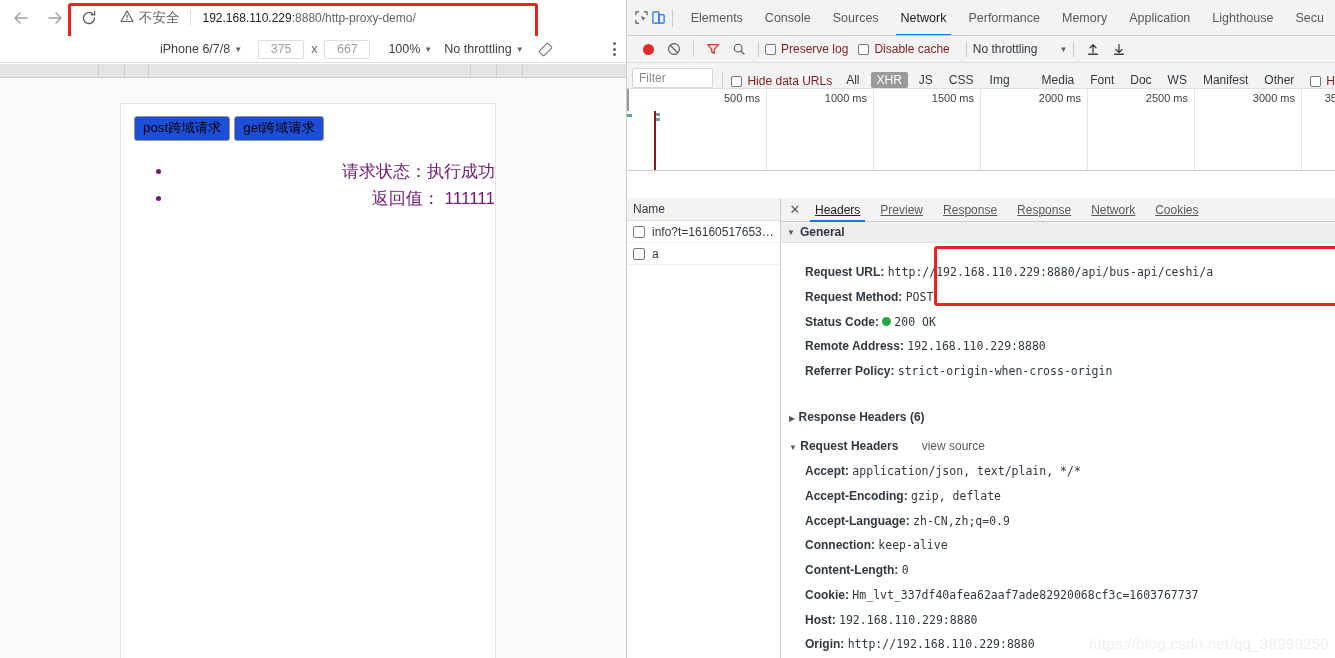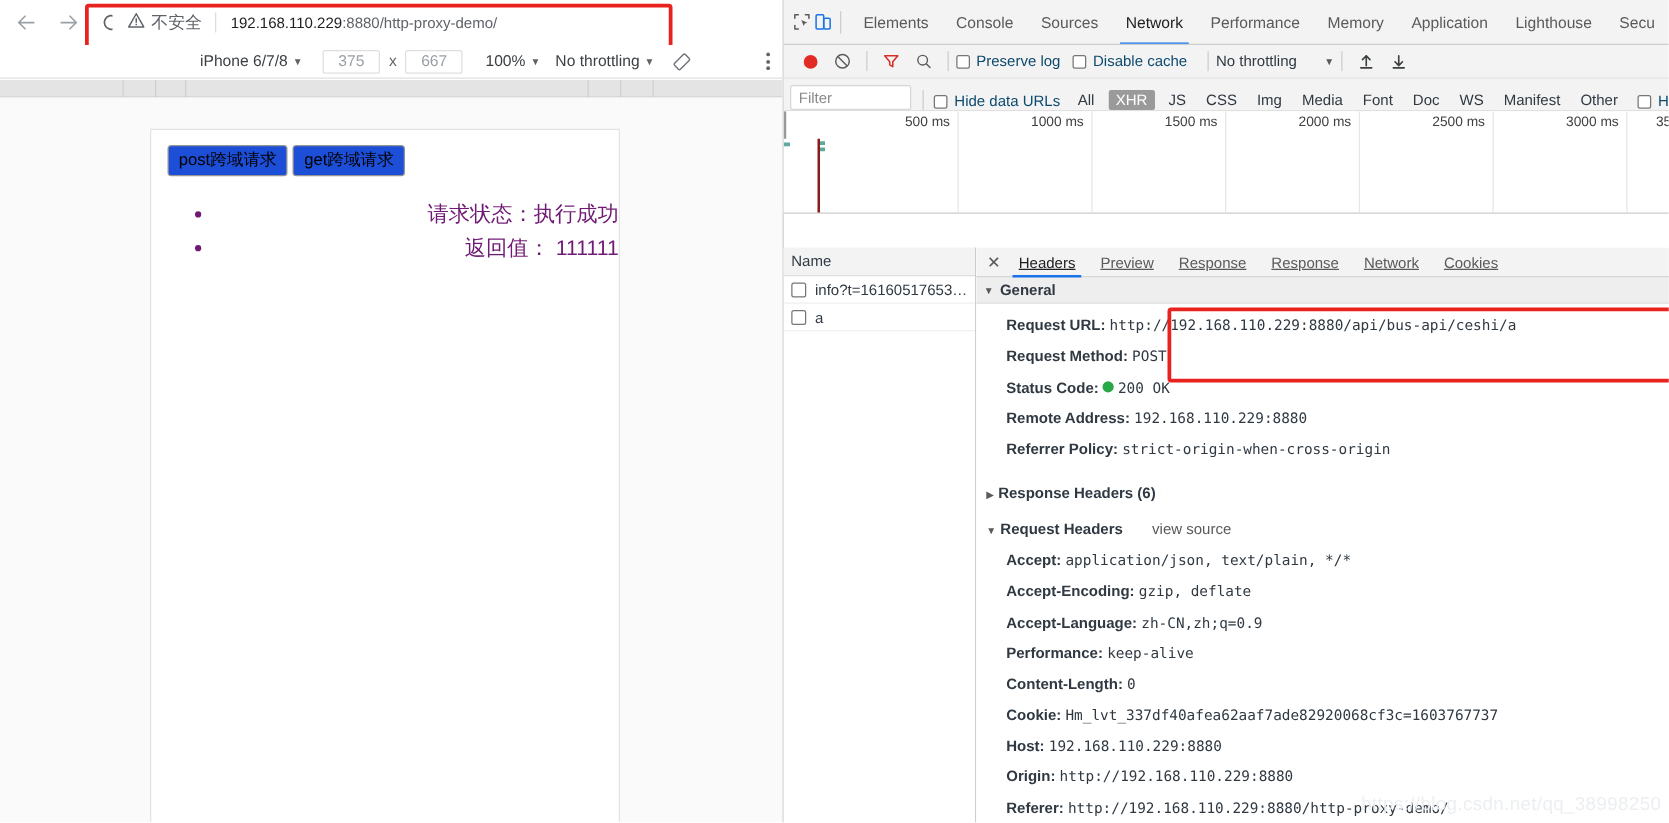--- a/index.html
+++ b/index.html
@@ -21,21 +21,21 @@
     position: absolute; left: 0; top: 0; width: 626px; height: 36px;
     background: #ffffff; display: flex; align-items: center;
   }
   .nav-btns { display: flex; align-items: center; gap: 0px; padding-left: 4px; }
   .nav-btn {
     width: 34px; height: 30px; display: flex; align-items: center; justify-content: center;
     color: #9aa0a6; font-size: 17px; line-height: 1; background: transparent; border: none;
   }
   .nav-btn svg { display: block; }
   .omnibox {
-    position: absolute; left: 90px; top: 2px; width: 440px; height: 32px;
+    position: absolute; left: 108px; top: 2px; width: 440px; height: 32px;
     display: flex; align-items: center;
     background: #ffffff;
   }
   .omni-warn {
     display: flex; align-items: center; gap: 5px;
     padding-left: 12px; padding-right: 10px;
     color: #5f6368; font-size: 13.5px; white-space: nowrap;
   }
   .omni-warn .tri { color: #5f6368; font-size: 12px; }
   .omni-sep { width: 1px; height: 16px; background: #dadce0; }
@@ -124,21 +124,21 @@
     border-bottom: 1px solid #e0e0e0; background: #f3f3f3; padding-left: 8px;
     white-space: nowrap;
   }
   .rec-dot { width: 11px; height: 11px; border-radius: 50%; background: #e32b26; display: block; }
   .ic-btn { width: 26px; height: 26px; display: flex; align-items: center; justify-content: center; color: #5a5a5a; }
   .nb-sep { width: 1px; height: 16px; background: #cdcdcd; margin: 0 6px; }
   .cbx {
     width: 11px; height: 11px; border: 1px solid #767676; border-radius: 2px; background: #fff;
     display: inline-block; vertical-align: -1px; margin-right: 5px;
   }
-  .nb-label { font-size: 12px; color: #0c4a6e; margin-right: 10px; display: flex; align-items: center; }
+  .nb-label { font-size: 12px; color: #7f1d1d; margin-right: 10px; display: flex; align-items: center; }
   .nb-select { font-size: 12px; color: #303942; display: flex; align-items: center; gap: 22px; }
   .nb-caret { font-size: 8px; color: #5a5a5a; }
 
   .dt-filterbar {
     height: 26px; display: flex; align-items: flex-end;
     border-bottom: 1px solid #e0e0e0; background: #f3f3f3; white-space: nowrap;
   }
   .filter-input {
     width: 162px; height: 20px; margin-left: 5px;
     background: #fff; border: 1px solid #d6d6d6; border-radius: 2px;
@@ -402,21 +402,21 @@
       <div class="fb-sep"></div>
       <div class="nb-label" style="margin-right:8px">
         <span class="cbx"></span>
         <span>Hide data URLs</span>
       </div>
       <div class="ftype">All</div>
       <div class="ftype sel" style="margin-left:5px">XHR</div>
       <div class="ftype" style="margin-left:5px">JS</div>
       <div class="ftype" style="margin-left:4px">CSS</div>
       <div class="ftype" style="margin-left:4px">Img</div>
-      <div class="ftype" style="margin-left:4px">Media</div>
+      <div class="ftype" style="margin-left:20px">Media</div>
       <div class="ftype" style="margin-left:4px">Font</div>
       <div class="ftype" style="margin-left:4px">Doc</div>
       <div class="ftype" style="margin-left:4px">WS</div>
       <div class="ftype" style="margin-left:4px">Manifest</div>
       <div class="ftype" style="margin-left:4px">Other</div>
       <div class="nb-label" style="margin-left:10px; margin-right:0">
         <span class="cbx"></span>
         <span>H</span>
       </div>
     </div>
@@ -465,21 +465,21 @@
           <div class="det-tab">Response</div>
           <div class="det-tab">Network</div>
           <div class="det-tab">Cookies</div>
         </div>
 
         <div class="sec-head">
           <span class="tri-d">▼</span>
           <span>General</span>
         </div>
 
-        <div style="padding-top:5px">
+        <div style="padding-top:17px">
           <div class="hrow">
             <b>Request URL:</b>
             <span class="hval">http://192.168.110.229:8880/api/bus-api/ceshi/a</span>
           </div>
           <div class="hrow">
             <b>Request Method:</b>
             <span class="hval">POST</span>
           </div>
           <div class="hrow">
             <b>Status Code:</b>
@@ -488,21 +488,21 @@
           <div class="hrow">
             <b>Remote Address:</b>
             <span class="hval">192.168.110.229:8880</span>
           </div>
           <div class="hrow">
             <b>Referrer Policy:</b>
             <span class="hval">strict-origin-when-cross-origin</span>
           </div>
         </div>
 
-        <div class="hrow" style="padding-left:8px; margin-top:10px">
+        <div class="hrow" style="padding-left:8px; margin-top:21px">
           <span class="tri-d">▶</span>
           <b>Response Headers (6)</b>
         </div>
 
         <div class="hrow" style="padding-left:8px; margin-top:5px">
           <span class="tri-d">▼</span>
           <b>Request Headers</b>
           <span class="viewsrc">view source</span>
         </div>
 
@@ -513,21 +513,21 @@
           </div>
           <div class="hrow">
             <b>Accept-Encoding:</b>
             <span class="hval">gzip, deflate</span>
           </div>
           <div class="hrow">
             <b>Accept-Language:</b>
             <span class="hval">zh-CN,zh;q=0.9</span>
           </div>
           <div class="hrow">
-            <b>Performance:</b>
+            <b>Connection:</b>
             <span class="hval">keep-alive</span>
           </div>
           <div class="hrow">
             <b>Content-Length:</b>
             <span class="hval">0</span>
           </div>
           <div class="hrow">
             <b>Cookie:</b>
             <span class="hval">Hm_lvt_337df40afea62aaf7ade82920068cf3c=1603767737</span>
           </div>

